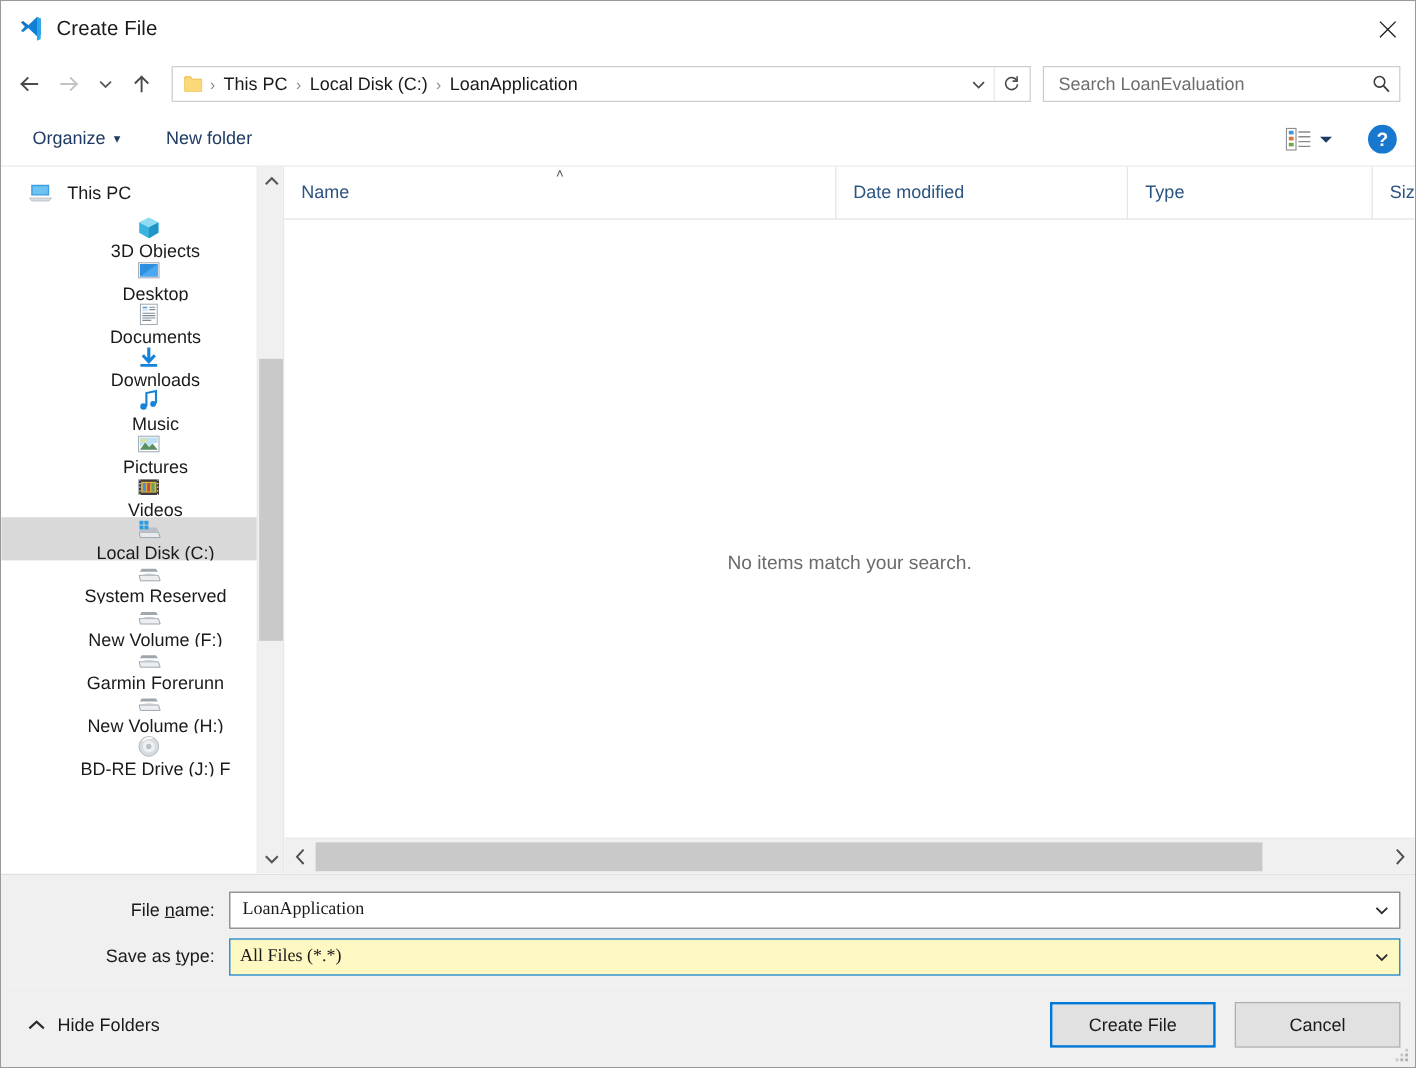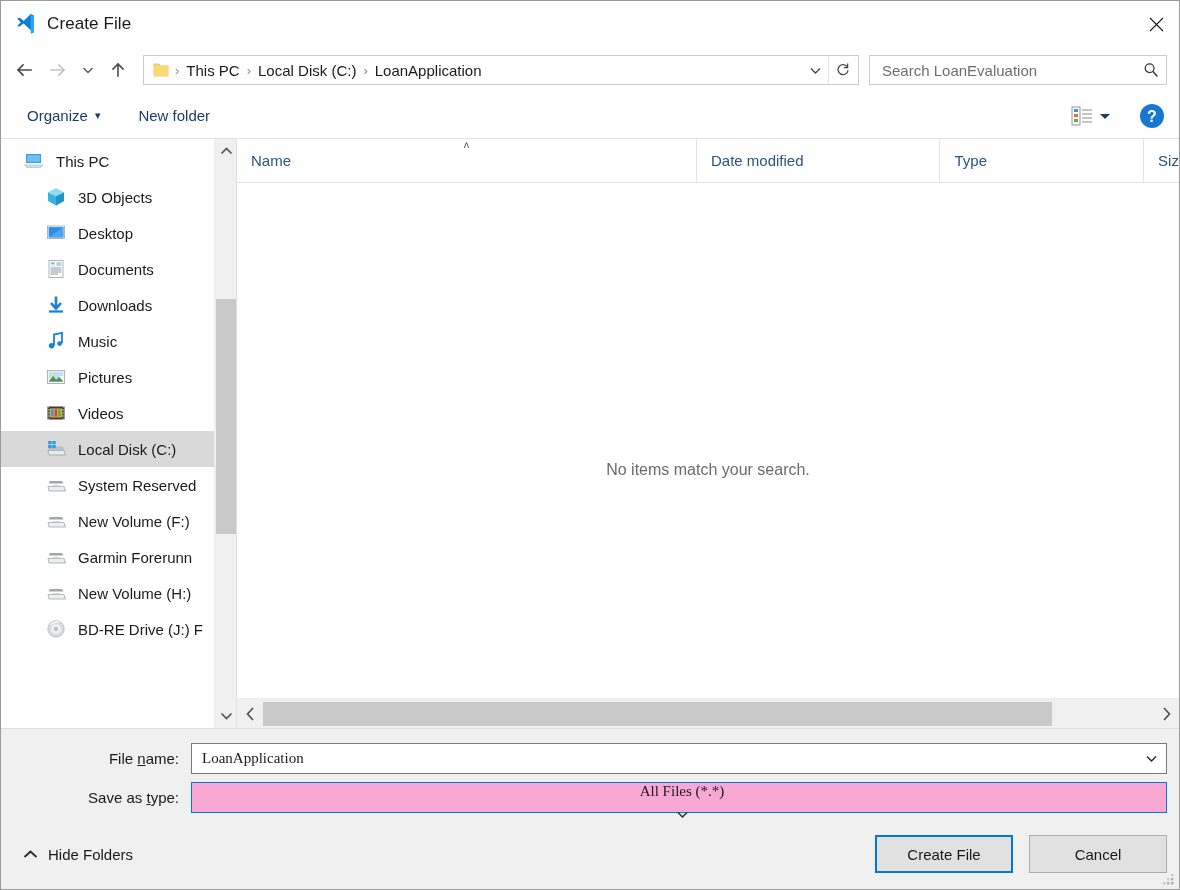--- a/index.html
+++ b/index.html
@@ -135,21 +135,21 @@
   }
   .nav-item {
     height: 36px;
     display: flex; align-items: center;
     padding-left: 22px;
     cursor: pointer;
     white-space: nowrap;
     overflow: hidden;
   }
   .nav-item.selected { background: #d9d9d9; }
-  .nav-item.indent { padding-left: 44px; }
+  .nav-item.indent { padding-left: 44px; flex-direction: column; }
   .nav-icon {
     width: 22px; height: 22px; flex: none;
     margin-right: 11px;
     display: flex; align-items: center; justify-content: center;
   }
   .nav-label { font-size: 15px; color: #1a1a1a; }
 
   
   #sb-scroll {
     position: absolute; right: 0; top: 0; bottom: 0;
@@ -243,21 +243,21 @@
     text-align: right; padding-right: 12px;
     font-size: 15px; color: #1a1a1a;
   }
   .combo {
     flex: 1 1 auto; height: 31px;
     display: flex; align-items: center;
     border: 1px solid #7a7a7a; background: #ffffff;
     padding: 0 2px 0 8px;
     min-width: 0;
   }
-  .combo.focused { border: 1px solid #0078d7; background: #f9a8d4; flex-direction: column; }
+  .combo.focused { border: 1px solid #0078d7; background: #fef9c3; }
   .combo-value {
     flex: 1 1 auto; border: 0; outline: 0; background: transparent;
     font-family: Liberation Serif, serif; font-size: 15px; color: #1a1a1a;
     min-width: 0;
   }
   .combo-arrow {
     width: 26px; height: 29px; flex: none;
     display: flex; align-items: center; justify-content: center;
     cursor: pointer;
   }

